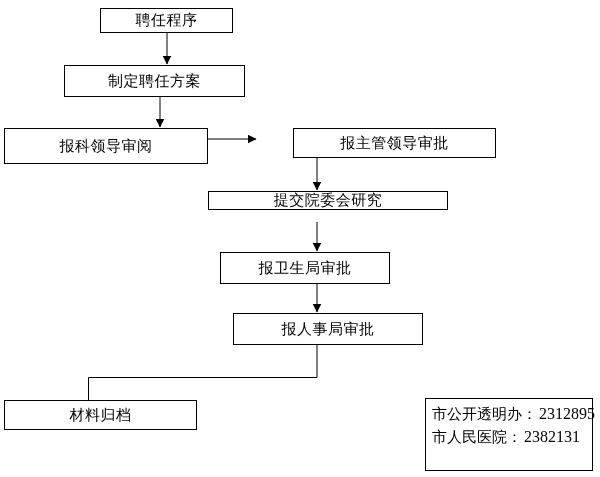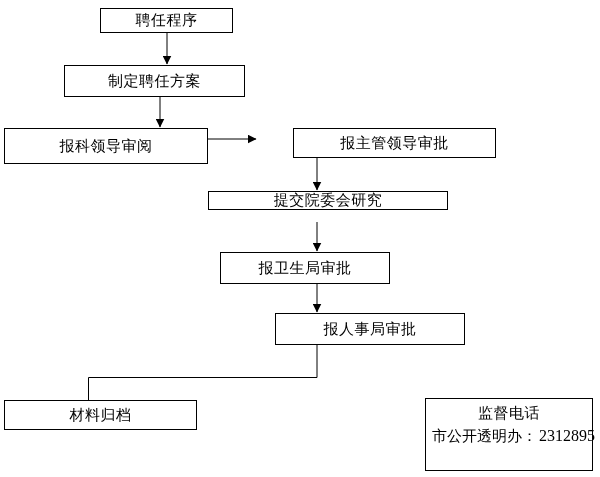--- a/index.html
+++ b/index.html
@@ -35,21 +35,21 @@
     letter-spacing: 0.5px;
     white-space: nowrap;
   }
   
   .n0 { left: 100px; top: 8px;   width: 133px; height: 25px; }
   .n1 { left: 64px;  top: 65px;  width: 181px; height: 32px; }
   .n2 { left: 4px;   top: 128px; width: 204px; height: 36px; }
   .n3 { left: 257px; top: 128px; width: 203px; height: 30px; margin-left: 36px; }
   .n4 { left: 208px; top: 191px; width: 240px; height: 19px; }
   .n5 { left: 220px; top: 252px; width: 170px; height: 32px; }
-  .n6 { left: 233px; top: 313px; width: 190px; height: 32px; margin-left: 42px; }
+  .n6 { left: 233px; top: 313px; width: 190px; height: 32px; }
   .n7 { left: 4px;   top: 400px; width: 193px; height: 30px; }
 
   .info-box {
     position: absolute;
     left: 425px;
     top: 398px;
     width: 168px;
     height: 73px;
     box-sizing: border-box;
     border: 1px solid #000000;
@@ -112,19 +112,21 @@
     <span>报卫生局审批</span>
   </div>
   <div class="node n6">
     <span>报人事局审批</span>
   </div>
   <div class="node n7">
     <span>材料归档</span>
   </div>
 
   <div class="info-box">
-    <div class="info-title">监督电话</div>
     <div class="info-line">
       <span>市公开透明办：</span><span class="num">2312895</span>
+    </div>
+    <div class="info-line">
+      <span>市人民医院：</span><span class="num">2382131</span>
     </div>
   </div>
 
 </div>
 
 </body></html>

